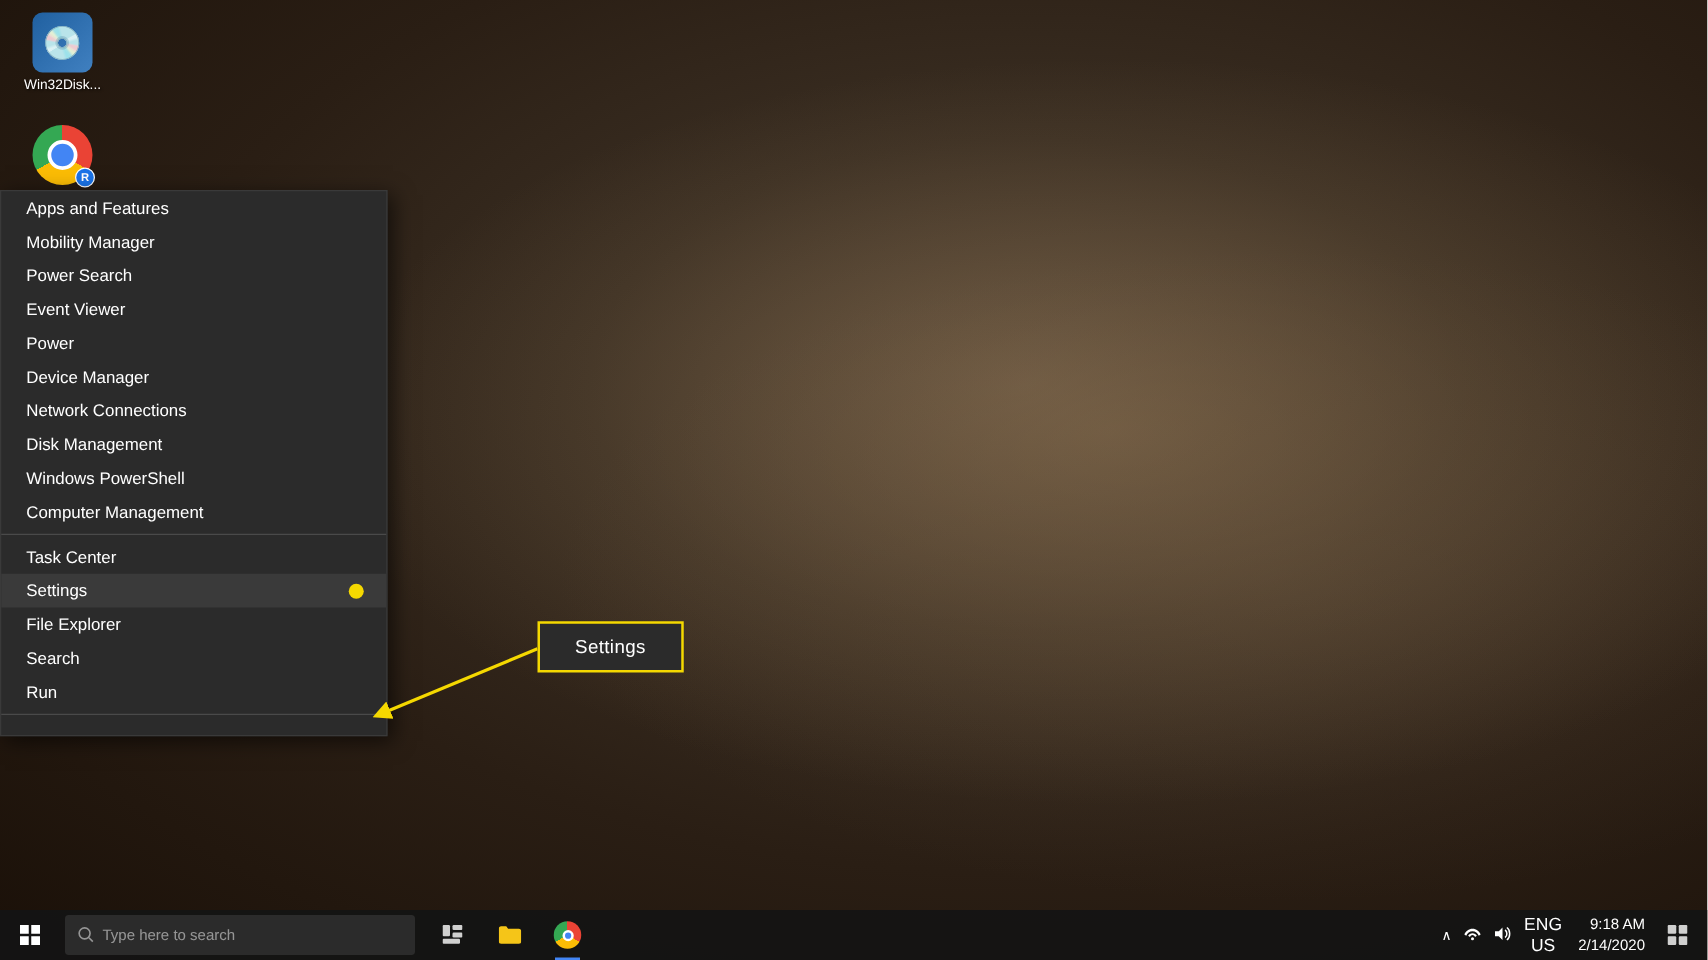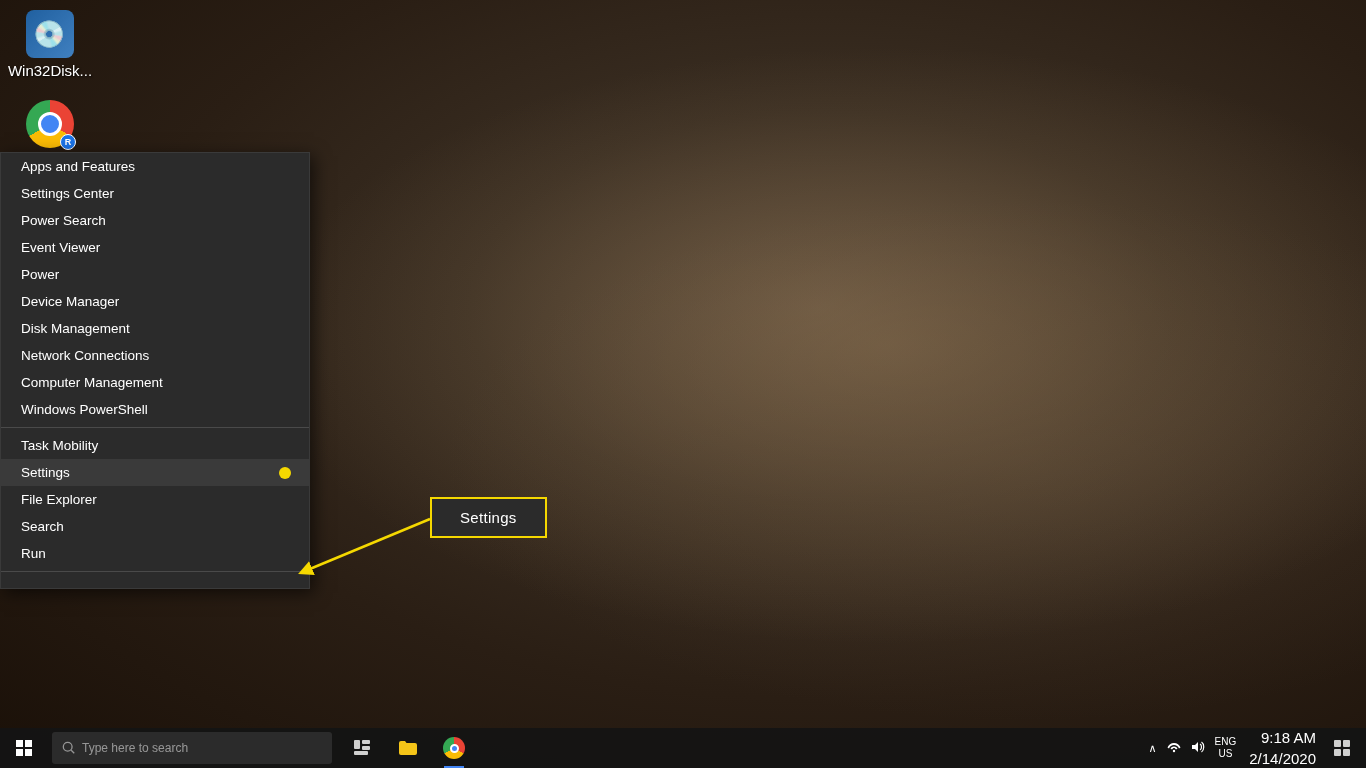--- a/index.html
+++ b/index.html
@@ -40,21 +40,21 @@
     }
 
     .desktop-icon .icon-img {
       width: 48px;
       height: 48px;
       margin-bottom: 4px;
     }
 
     .desktop-icon .icon-label {
       color: white;
-      font-size: 15px;
+      font-size: 11px;
       text-align: center;
       text-shadow: 1px 1px 2px rgba(0,0,0,0.9);
       line-height: 1.2;
     }
 
     
     .win32-icon {
       background: linear-gradient(135deg, #2060a0, #4080c0);
       border-radius: 8px;
       display: flex;
@@ -238,21 +238,21 @@
 
     .tray-icon {
       color: white;
       font-size: 11px;
       cursor: pointer;
       padding: 0 3px;
     }
 
     .tray-clock {
       color: white;
-      font-size: 15px;
+      font-size: 12px;
       text-align: right;
       line-height: 1.4;
       padding: 0 6px;
       cursor: pointer;
     }
 
     .notification-icon {
       width: 32px;
       height: 40px;
       display: flex;
@@ -327,49 +327,49 @@
   <div class="desktop-icon" style="top: 205px; left: 10px;">
     <div class="icon-img recycle-icon"></div>
     <span class="icon-label">Recycl...</span>
   </div>
 
   <div id="context-menu">
     <div class="menu-item">
       <span>Apps and Features</span>
     </div>
     <div class="menu-item">
-      <span>Settings Center</span>
+      <span>Mobility Manager</span>
     </div>
     <div class="menu-item">
       <span>Power Search</span>
     </div>
     <div class="menu-item">
       <span>Event Viewer</span>
     </div>
     <div class="menu-item">
       <span>Power</span>
     </div>
     <div class="menu-item">
       <span>Device Manager</span>
     </div>
     <div class="menu-item">
+      <span>Network Connections</span>
+    </div>
+    <div class="menu-item">
       <span>Disk Management</span>
     </div>
     <div class="menu-item">
-      <span>Network Connections</span>
+      <span>Windows PowerShell</span>
     </div>
     <div class="menu-item">
       <span>Computer Management</span>
     </div>
-    <div class="menu-item">
-      <span>Windows PowerShell</span>
-    </div>
     <div class="menu-separator"></div>
     <div class="menu-item">
-      <span>Task Mobility</span>
+      <span>Task Center</span>
     </div>
     <div class="menu-item highlighted" style="background:#3a3a3a;">
       <span>Settings</span>
       <span class="yellow-dot"></span>
     </div>
     <div class="menu-item">
       <span>File Explorer</span>
     </div>
     <div class="menu-item">
       <span>Search</span>
@@ -447,21 +447,21 @@
           <circle cx="7" cy="10" r="1.2"></circle>
         </svg>
       </div>
       <div class="tray-icon" style="font-size:13px;">
         <svg width="14" height="12" viewBox="0 0 14 12" fill="white">
           <polygon points="1,4 4,4 7,1 7,11 4,8 1,8"></polygon>
           <path d="M9 3 C11 4 11 8 9 9" stroke="white" stroke-width="1.2" fill="none"></path>
           <path d="M10.5 1 C13.5 3 13.5 9 10.5 11" stroke="white" stroke-width="1.2" fill="none"></path>
         </svg>
       </div>
-      <div class="tray-icon" style="font-size:10px;line-height:1.2;text-align:center;">
+      <div class="tray-icon" style="font-size:14px;line-height:1.2;text-align:center;">
         <div>ENG</div>
         <div>US</div>
       </div>
       <div class="tray-clock">
         <div>9:18 AM</div>
         <div>2/14/2020</div>
       </div>
       <div class="notification-icon">
         <svg width="16" height="16" viewBox="0 0 16 16" fill="white" opacity="0.8">
           <rect x="0" y="0" width="7" height="7" rx="1"></rect>

